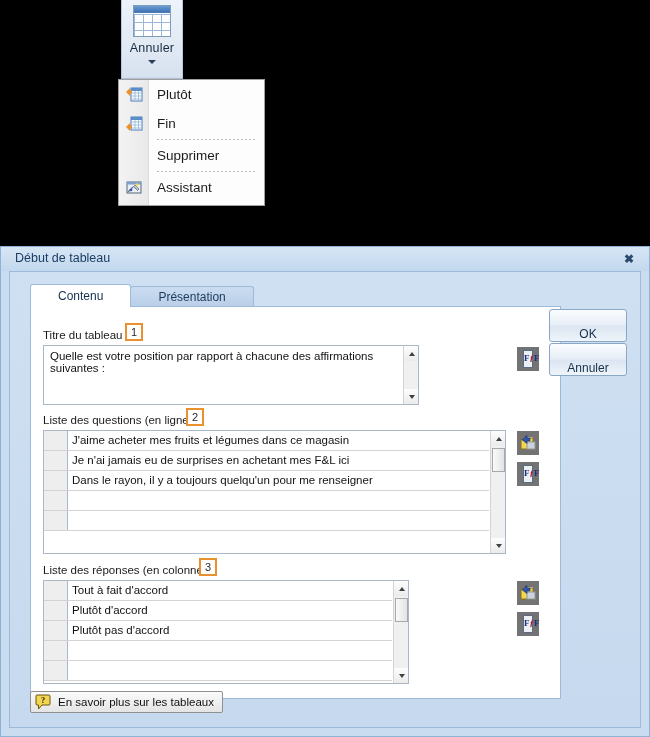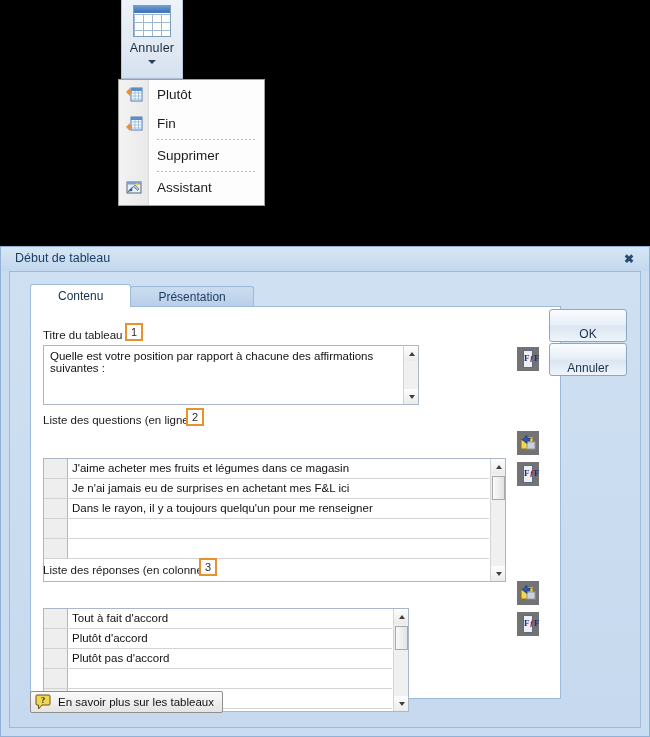--- a/index.html
+++ b/index.html
@@ -134,21 +134,21 @@
   .arw.up { border-bottom: 4px solid #404040; }
   .arw.dn { border-top: 4px solid #404040; }
   .vsb-thumb {
     position: absolute; left: 1px; width: 13px;
     background: linear-gradient(90deg,#fafafa,#e3e3e3);
     border: 1px solid #a8a8a8;
   }
 
   
   .grid-box {
-    position: absolute; background: #fff; border: 1px solid #a9b7c6; overflow: hidden; margin-top: 28px;
+    position: absolute; background: #fff; border: 1px solid #a9b7c6; overflow: hidden;
   }
   .grid-rows { position: absolute; left: 0; top: 0; right: 16px; bottom: 0; }
   .grow { position: relative; height: 20px; border-bottom: 1px solid #d3d3d3; display: flex; }
   .gsel { width: 24px; background: #eeeeee; border-right: 1px solid #a9b7c6; flex: 0 0 24px; }
   .gcell { flex: 1; font-size: 11.5px; color: #111; padding: 3px 0 0 4px;
     white-space: nowrap; overflow: hidden; }
 
   
   .icon-btn {
     position: absolute; width: 22px; height: 24px;

